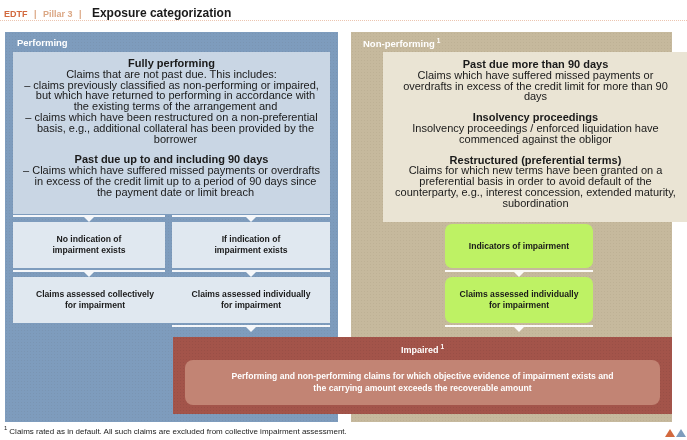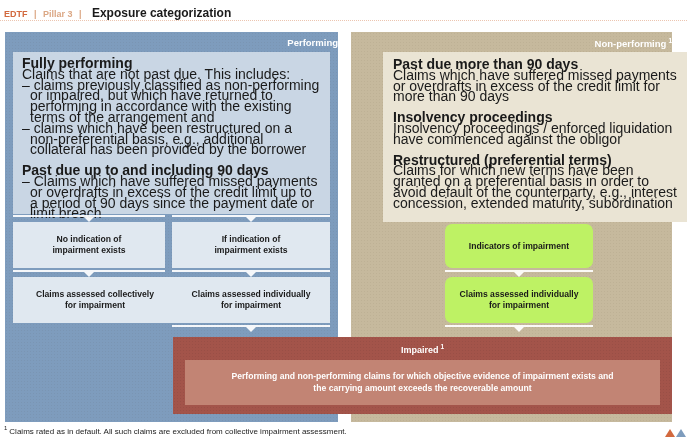--- a/index.html
+++ b/index.html
@@ -14,26 +14,26 @@
   .hdr .sect  { font-size:9px; font-weight:bold; color:#dba784; }
   .hdr .title { font-size:12px; font-weight:bold; color:#1a1a1a; margin-left:4px; }
   .hdr-rule { position:absolute; left:0; top:20px; width:687px; border-top:1px dotted #ecc5b0; }
 
   
   .panel { position:absolute; top:32px; height:390px;
     background-image: radial-gradient(rgba(40,30,10,0.05) 0.6px, transparent 0.7px);
     background-size:3px 3px; }
   .panel.blue { left:5px;  width:333px; background-color:#7e9cbd; }
   .panel.tan  { left:351px; width:321px; background-color:#c6b99d; }
-  .panel-title { position:absolute; top:5px; left:0; right:0; text-align:right;
+  .panel-title { position:absolute; top:5px; left:0; right:0; text-align:left;
     color:#fff; font-weight:bold; font-size:9.5px;padding-left:12px; }
   .panel-title sup { font-size:6.5px; margin-left:2px; }
 
   
-  .desc { position:absolute; font-size:14px; line-height:10.8px; }
+  .desc { position:absolute; font-size:11px; line-height:10.8px;text-align:center; }
   .desc.blue { left:13px; top:52px; width:317px; height:162px; background:#c9d6e4; padding:6px 9px; }
   .desc.cream { left:359px; top:52px; width:305px; height:170px; background:#eae4d4; padding:7px 10px;margin-left:24px; }
   .sec-h { font-weight:bold; }
   .sec.gap { margin-top:10px; }
   .bullet { padding-left:8px; text-indent:-8px; }
 
   
   .flow-box { position:absolute; display:flex; align-items:center; justify-content:center;
     text-align:center; font-weight:bold; font-size:8.6px; line-height:11px; white-space:pre-line; }
   .flow-box.blue  { background:#e0e8f0; }
@@ -47,21 +47,21 @@
     border-top:5px solid rgba(255,255,255,0.92); }
 
   
   .impaired { position:absolute; left:173px; top:337px; width:499px; height:77px; background:#a3544a;
     background-image: radial-gradient(rgba(0,0,0,0.06) 0.6px, transparent 0.7px); background-size:3px 3px; }
   .impaired-title { position:absolute; top:6px; left:0; right:0; text-align:center;
     color:#fff; font-weight:bold; font-size:9px; }
   .impaired-title sup { font-size:6.5px; margin-left:2px; }
   .impaired-inner { position:absolute; left:12px; top:23px; width:475px; height:45px; background:#c28474;
     display:flex; align-items:center; justify-content:center; text-align:center;
-    color:#fff; font-weight:bold; font-size:8.6px; line-height:11.5px; white-space:pre-line; }
+    color:#fff; font-weight:bold; font-size:8.6px; line-height:11.5px; white-space:pre-line;border-radius:8px; }
 
   
   .footnote { position:absolute; left:4px; top:425px; font-size:8px; color:#222; }
   .footnote sup { font-size:6px; margin-right:2px; }
   .nav-tri { position:absolute; width:0; height:0; cursor:pointer;
     border-left:5px solid transparent; border-right:5px solid transparent; }
   .nav-tri.orange { left:665px; top:429px; border-bottom:8px solid #d2693e; }
   .nav-tri.blue   { left:676px; top:429px; border-bottom:8px solid #7e9cbd; }
 </style>
 </head>

